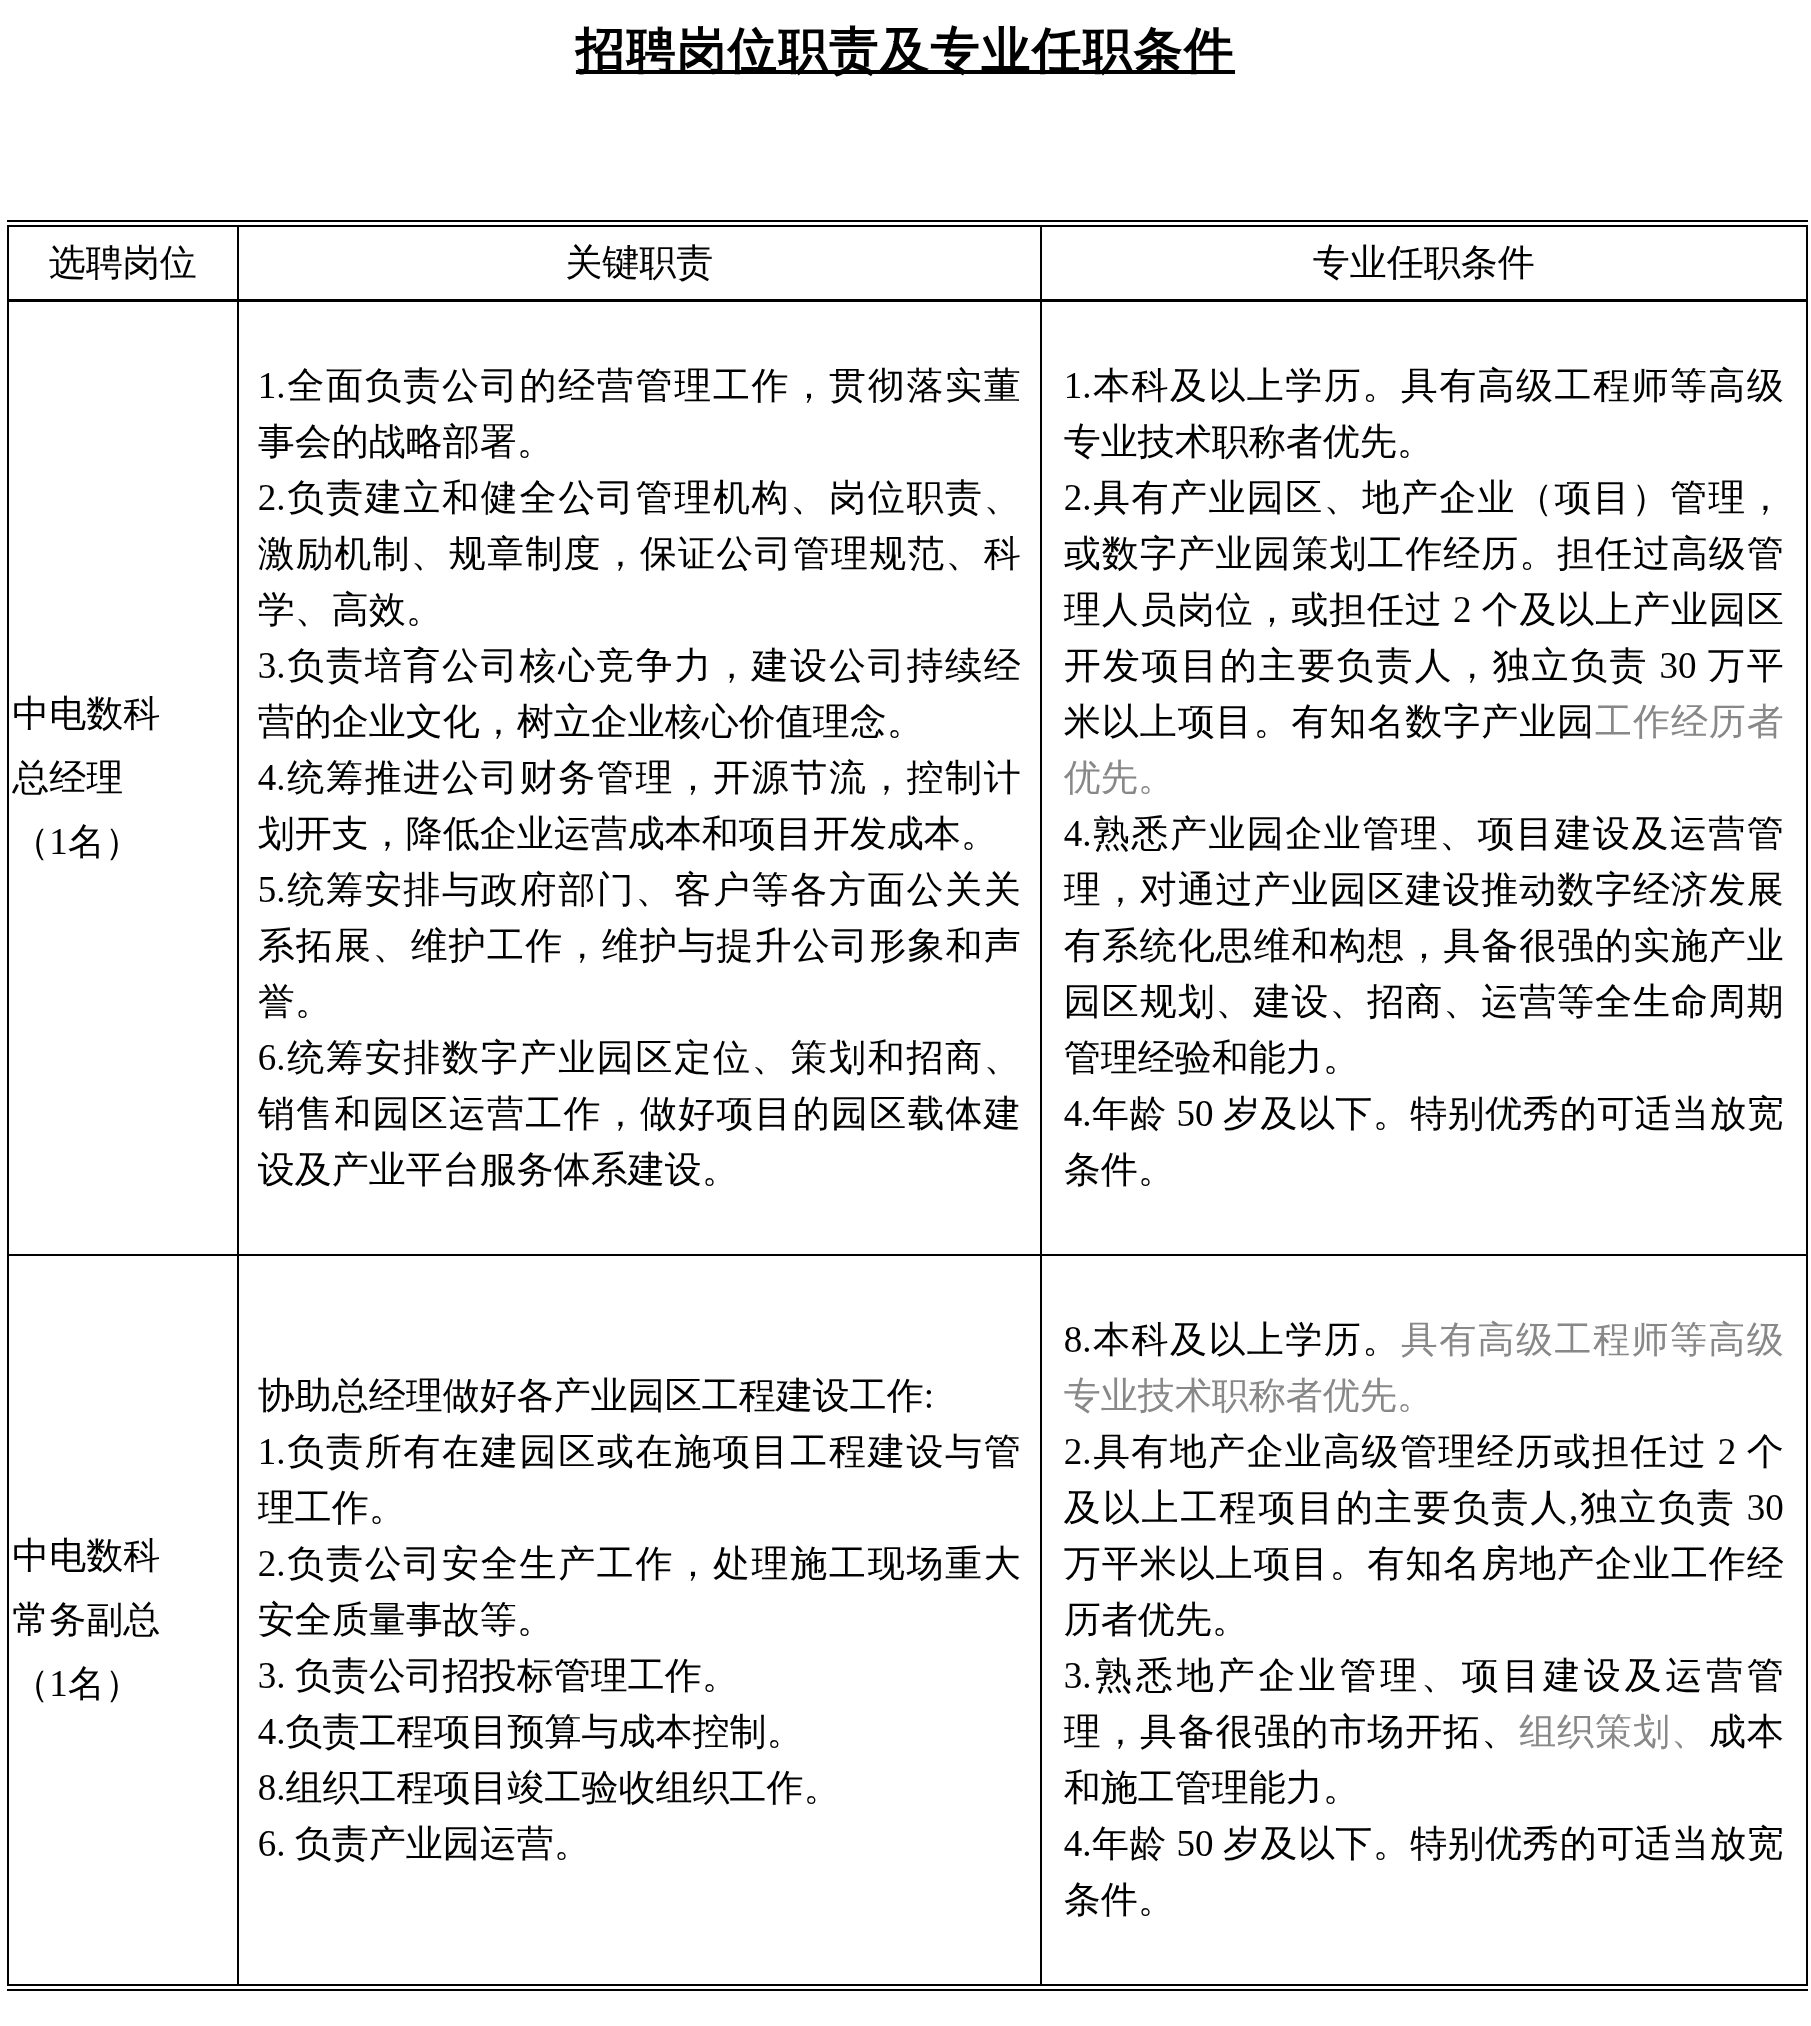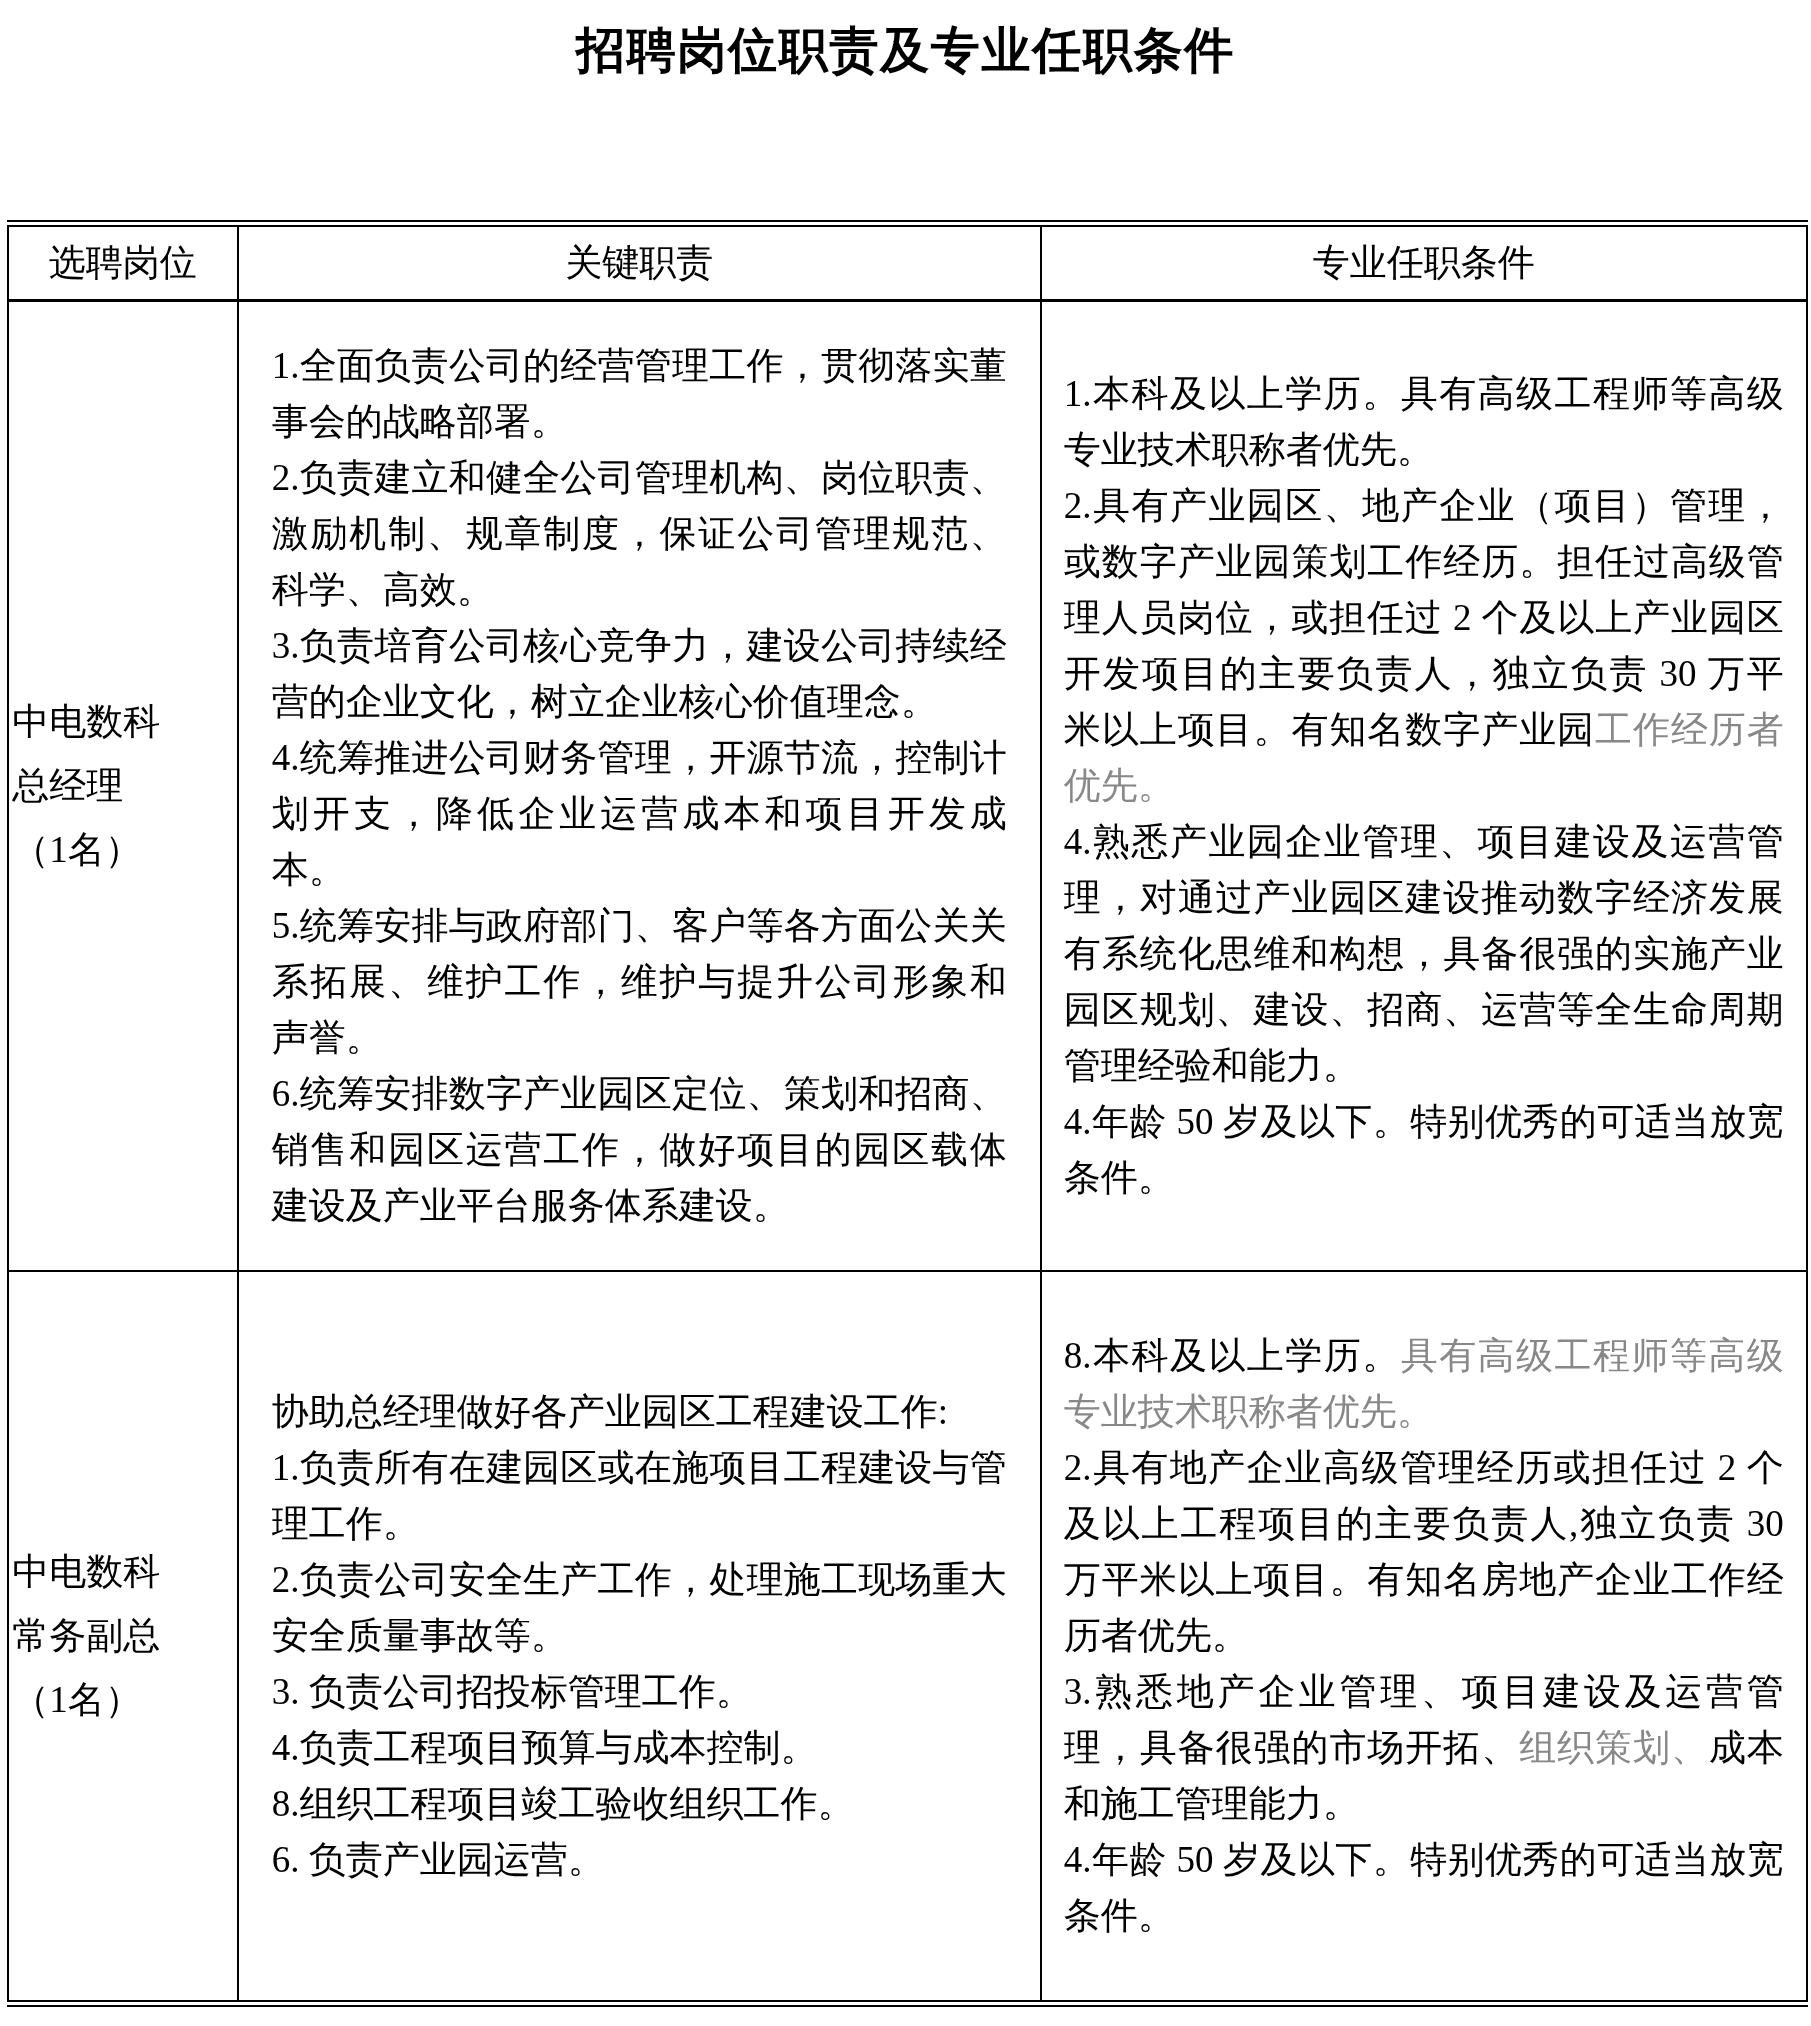--- a/index.html
+++ b/index.html
@@ -21,20 +21,21 @@
     font-family: "Liberation Serif", "DejaVu Serif", serif;
   }
   .doc-title {
     margin: 20.3px 0 0 0;
     text-align: center;
     font-size: 49px;
     font-weight: bold;
     line-height: 61px;
     letter-spacing: 1.7px;
     color: var(--text-color);
+    text-decoration: underline;
   }
   table.recruit-table {
     margin: 139px 0 0 6.8px;
     width: 1798px;
     border-collapse: collapse;
     table-layout: fixed;
     border-left: 2.5px solid var(--border-color);
     border-right: 2.5px solid var(--border-color);
     border-top: 7.6px double var(--border-color);
     border-bottom: 7.6px double var(--border-color);
@@ -52,21 +53,21 @@
     text-align: center;
   }
   td.pos-cell {
     text-align: left;
     line-height: 64px;
     padding: 8.5px 3.4px;
   }
   td.text-cell {
     line-height: 56px;
     text-align: justify;
-    padding: 36px 33px;
+    padding: 36px 19px;
   }
   td.qual-cell {
     padding: 56px 22px;
   }
   td.text-cell p { margin: 0; }
   .gray { color: var(--gray-color); }
 </style>
 </head>
 <body>
 

